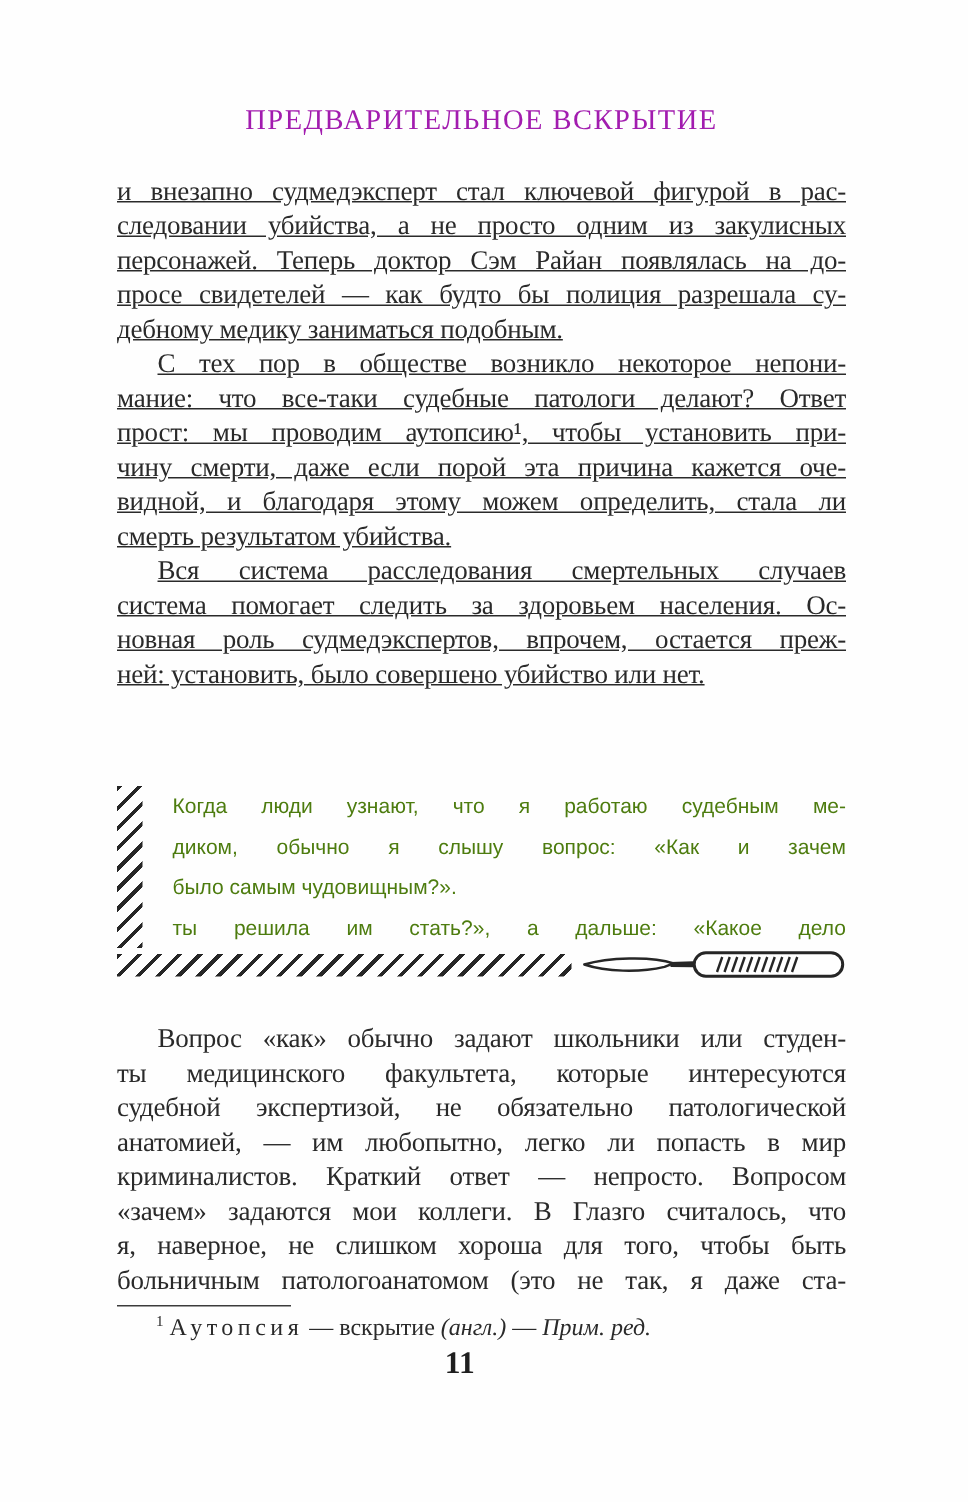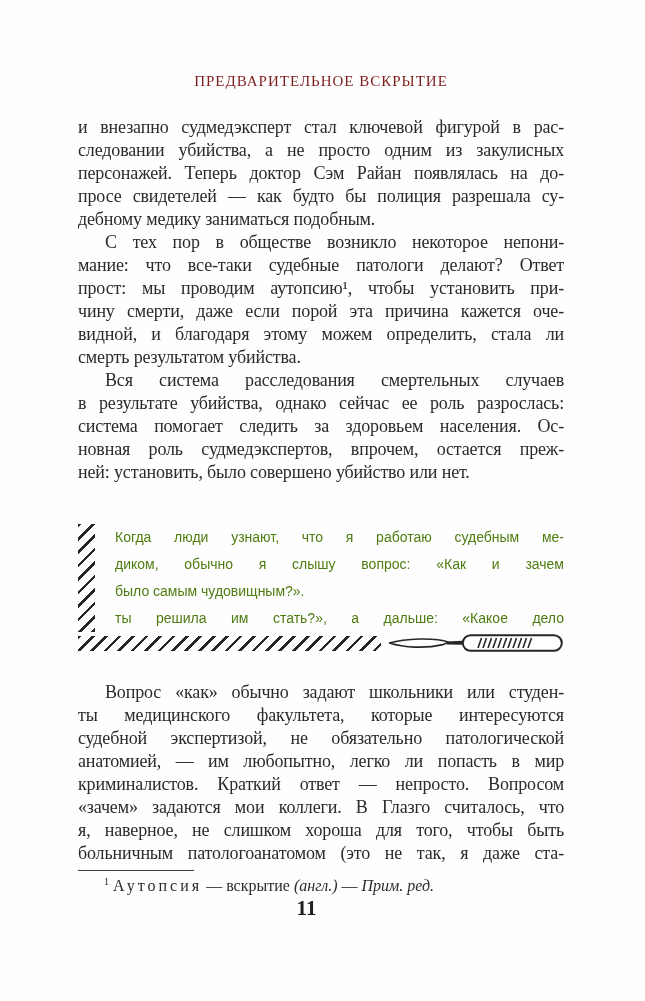--- a/index.html
+++ b/index.html
@@ -9,29 +9,29 @@
     font-family:"Liberation Serif", serif;
     color:#2a2a2a;
     overflow:hidden;
   }
   .page{
     position:relative;width:645px;height:1001px;background:#fefefe;overflow:hidden;
   }
   
   .running-head{
     position:absolute;top:70px;left:78px;width:486px;
-    text-align:center;font-size:15px;line-height:22px;
-    color:#7f1d1d;letter-spacing:1px;
+    text-align:center;font-size:19px;line-height:22px;
+    color:#a21caf;letter-spacing:1px;
   }
   
   .content{
     position:absolute;left:78px;width:486px;
     font-size:18px;line-height:23px;letter-spacing:-0.15px;
   }
-  .content-top{top:116px;}
+  .content-top{top:116px;text-decoration:underline;}
   .content-after-quote{top:681px;}
   .line{
     white-space:nowrap;
     text-align:justify;
     text-align-last:justify;
   }
   .line-end{
     text-align:right;
     text-align-last:left;
   }
@@ -98,21 +98,20 @@
       <div>
         <div class="line line-indent">С тех пор в обществе возникло некоторое непони-</div>
         <div class="line">мание: что все-таки судебные патологи делают? Ответ</div>
         <div class="line">прост: мы проводим аутопсию¹, чтобы установить при-</div>
         <div class="line">чину смерти, даже если порой эта причина кажется оче-</div>
         <div class="line">видной, и благодаря этому можем определить, стала ли</div>
         <div class="line line-end">смерть результатом убийства.</div>
       </div>
       <div>
         <div class="line line-indent">Вся система расследования смертельных случаев</div>
-        <div class="line">в результате убийства, однако сейчас ее роль разрослась:</div>
         <div class="line">система помогает следить за здоровьем населения. Ос-</div>
         <div class="line">новная роль судмедэкспертов, впрочем, остается преж-</div>
         <div class="line line-end">ней: установить, было совершено убийство или нет.</div>
       </div>
     </div>
 
   <div class="quote">
     <div class="hatch-left"></div>
     <div class="quote-text">
         <div>

